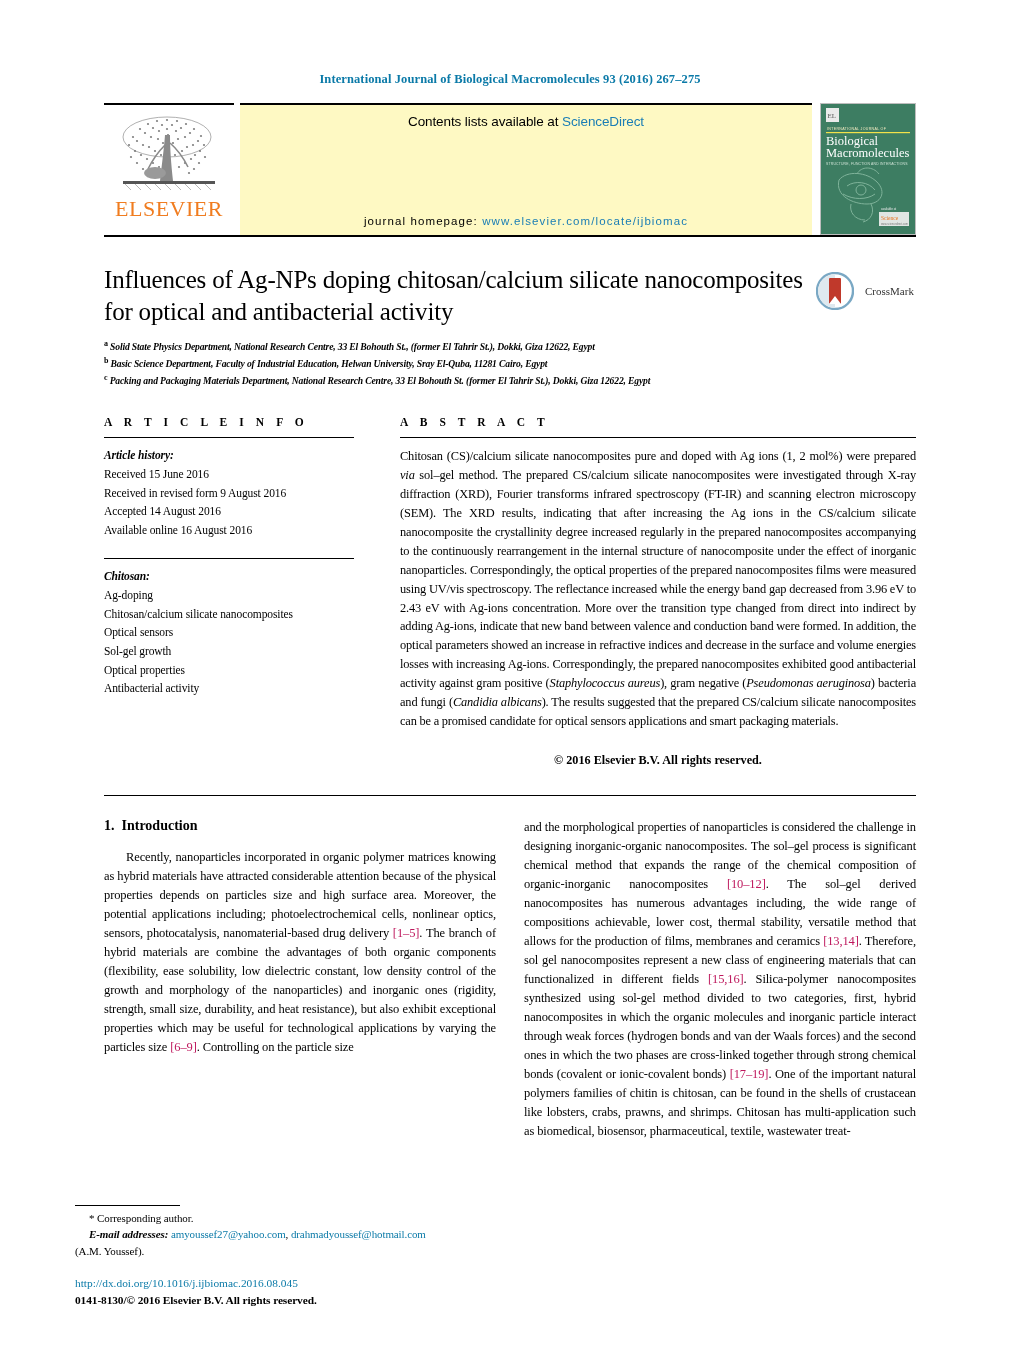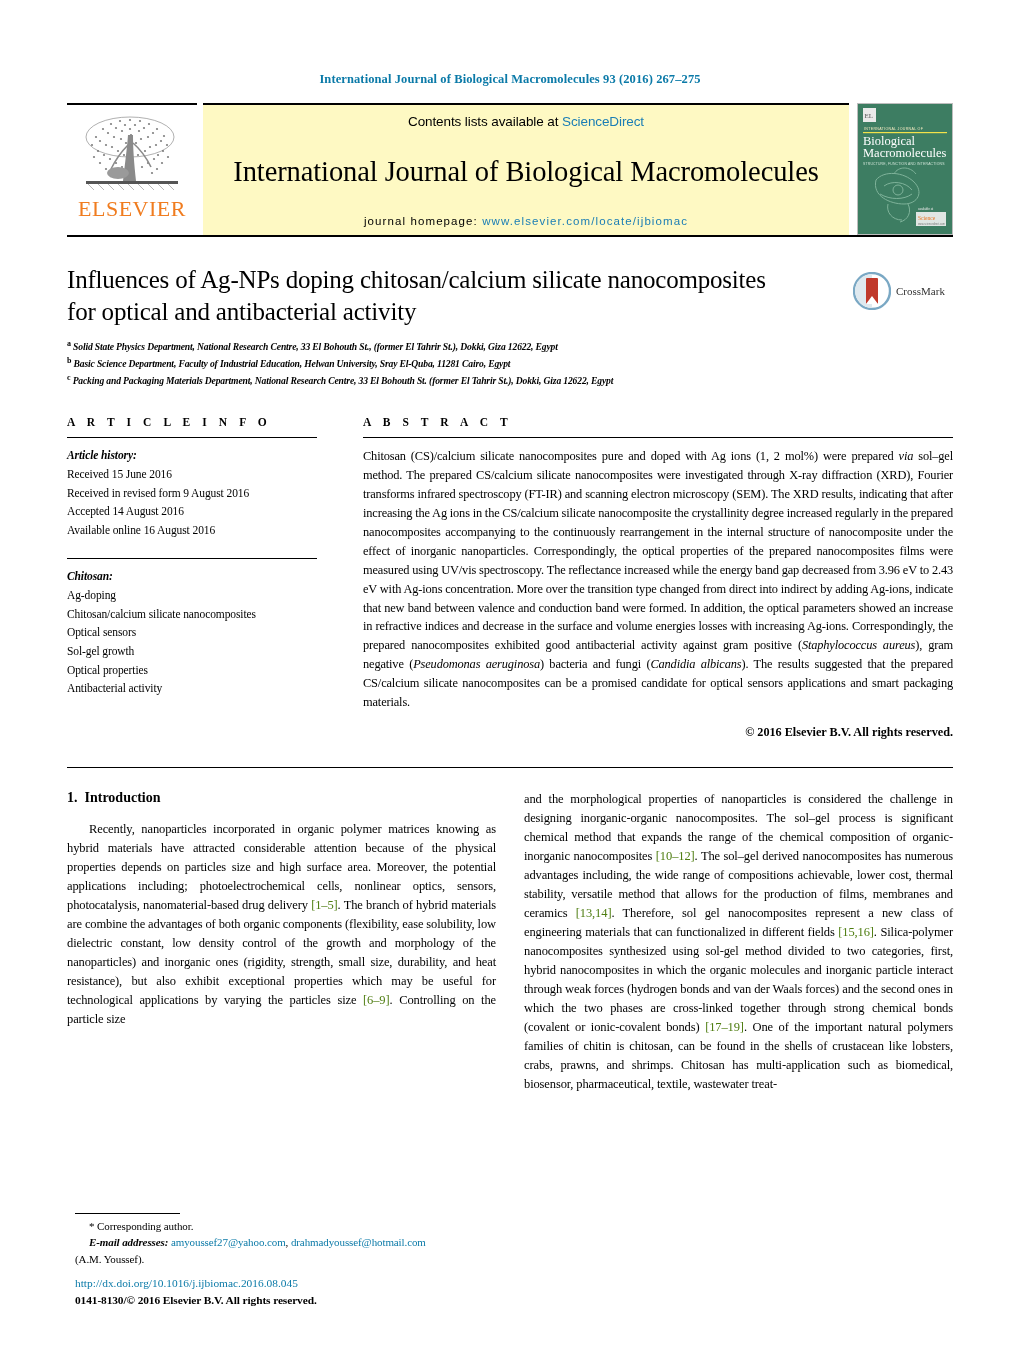--- a/index.html
+++ b/index.html
@@ -13,21 +13,21 @@
     font-family: "Liberation Serif", serif;
     color: #000000;
     position: relative;
     overflow: hidden;
   }
   .page {
     width: 1020px;
     height: 1351px;
     position: relative;
     box-sizing: border-box;
-    padding: 0 67px;
+    padding: 0 104px;
   }
 
   
   .running-head {
     text-align: center;
     color: #0b7aa8;
     font-family: "Liberation Serif", serif;
     font-weight: bold;
     font-size: 12.5px;
     letter-spacing: 0.1px;
@@ -119,21 +119,21 @@
     font-weight: normal;
   }
   .crossmark {
     position: absolute;
     right: 0px;
     top: 4px;
     width: 100px;
     height: 46px;
     display: flex;
     align-items: center;
-    gap: 5px;
+    gap: 11px;
   }
   .crossmark-label {
     font-family: "Liberation Serif", serif;
     font-size: 11px;
     color: #333;
   }
 
   .authors {
     margin-top: 18px;
     font-family: "Liberation Serif", serif;
@@ -182,22 +182,22 @@
   .abs-text {
     font-family: "Liberation Serif", serif;
     font-size: 12.4px;
     line-height: 1.525;
     text-align: justify;
     letter-spacing: -0.15px;
     word-spacing: -0.2px;
   }
   .abs-text i { font-style: italic; }
   .copyright {
-    margin-top: 13px;
-    text-align: right;
+    margin-top: 22px;
+    text-align: center;
     font-family: "Liberation Serif", serif;
     font-size: 12.2px;
     font-weight: bold;
   }
 
   .rule-mid {
     border-top: 1px solid #000;
     margin-top: 27px;
   }
 
@@ -218,27 +218,27 @@
   .h1 .num { margin-right: 7px; }
   .para {
     font-family: "Liberation Serif", serif;
     font-size: 12.5px;
     line-height: 1.52;
     text-align: justify;
     margin: 0;
     letter-spacing: -0.12px;
   }
   .para.indent { text-indent: 22px; }
-  .ref { color: #4d7c0f; }
+  .ref { color: #be185d; }
 
   
   .footnote {
     position: absolute;
     left: 75px;
-    bottom: 84px;
+    bottom: 92px;
     width: 430px;
   }
   .fn-rule {
     border-top: 1px solid #000;
     width: 105px;
     margin-bottom: 4px;
   }
   .fn-text {
     font-family: "Liberation Serif", serif;
     font-size: 11px;
@@ -338,21 +338,20 @@
           <path d="M10 73 L16 79 M20 73 L26 79 M30 73 L36 79 M40 73 L46 79 M50 73 L56 79 M60 73 L66 79 M70 73 L76 79 M80 73 L86 79 M90 73 L96 79" stroke="#9a9a9a" stroke-width="0.7"></path>
         </g>
       </svg>
       <div class="elsevier-word">ELSEVIER</div>
     </div>
 
     <div class="journal-band">
       <div class="contents-line">
         <span>Contents lists available at </span><span class="sd">ScienceDirect</span>
       </div>
-      <div class="journal-title-big">International Journal of Biological Macromolecules</div>
       <div class="homepage-line">
         <span>journal homepage: </span><span class="url">www.elsevier.com/locate/ijbiomac</span>
       </div>
     </div>
 
     <div class="cover-thumb">
       <svg width="94" height="132" viewBox="0 0 94 132">
         <rect x="0" y="0" width="94" height="132" fill="#3d7d62"></rect>
         <rect x="5" y="4" width="13" height="14" fill="#eaeaea"></rect>
         <text x="6.5" y="14" font-family="Liberation Serif, serif" font-size="7" fill="#555">EL</text>

